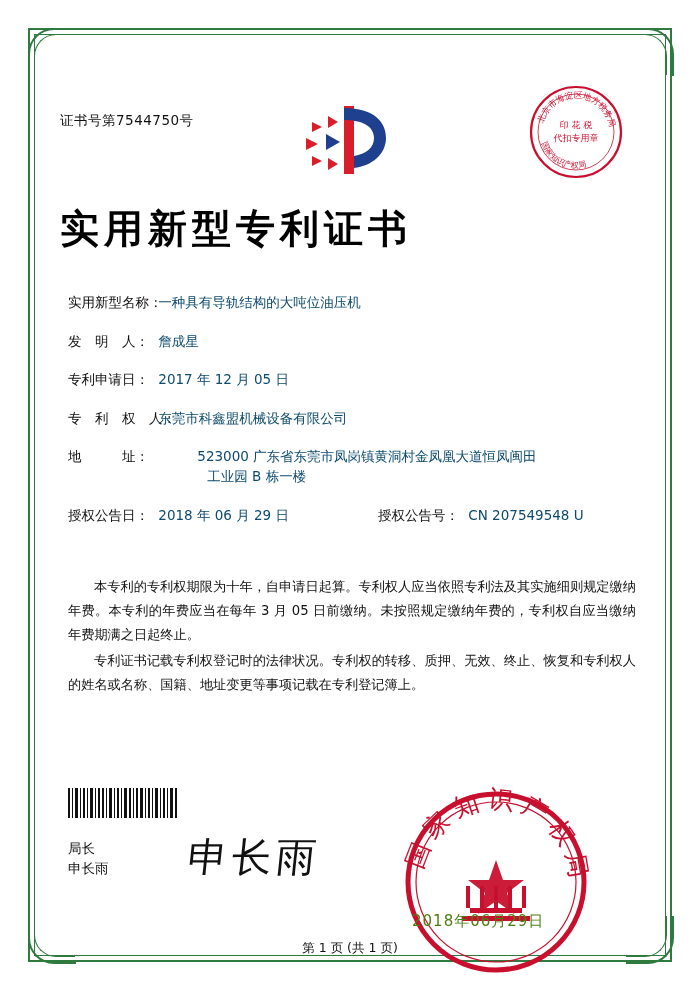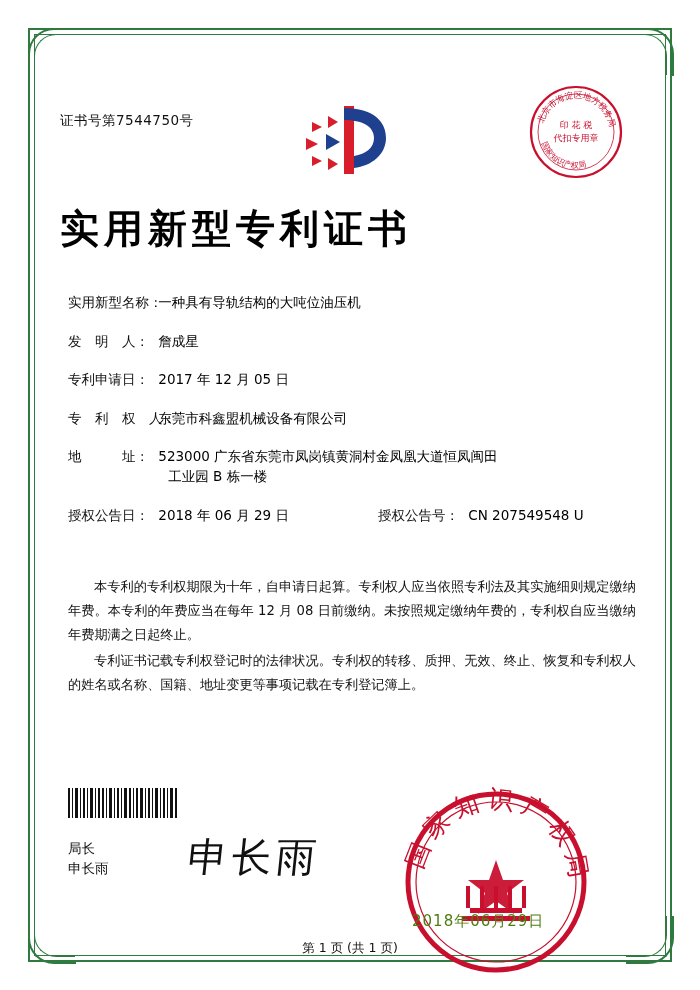--- a/index.html
+++ b/index.html
@@ -111,27 +111,28 @@
     margin-bottom: 18.5px;
     white-space: nowrap;
   }
   .field-label {
     display: inline-block;
     width: 86px;
     color: #111;
   }
   .field-value {
     display: inline-block;
-    color: #000000;
+    color: #0c4a6e;
   }
   .field-row.addr .field-value {
     display: inline-block;
     white-space: normal;
     width: 440px;
     vertical-align: top;
+    margin-left: 39px;
   }
   .addr-line2 {
     display: block;
     margin-left: 10px;
   }
   .row-dual { position: relative; }
   .row-dual .dual-right {
     position: absolute;
     left: 310px; top: 0;
     white-space: nowrap;
@@ -290,21 +291,21 @@
         <span class="field-value">2018 年 06 月 29 日</span>
         <span class="dual-right">
           <span class="field-label">授权公告号：</span>
           <span class="field-value">CN 207549548 U</span>
         </span>
       </div>
 
     </div>
 
     <div class="paragraphs">
-      <p>本专利的专利权期限为十年，自申请日起算。专利权人应当依照专利法及其实施细则规定缴纳年费。本专利的年费应当在每年 12 月 08 日前缴纳。未按照规定缴纳年费的，专利权自应当缴纳年费期满之日起终止。</p>
+      <p>本专利的专利权期限为十年，自申请日起算。专利权人应当依照专利法及其实施细则规定缴纳年费。本专利的年费应当在每年 3 月 05 日前缴纳。未按照规定缴纳年费的，专利权自应当缴纳年费期满之日起终止。</p>
       <p>专利证书记载专利权登记时的法律状况。专利权的转移、质押、无效、终止、恢复和专利权人的姓名或名称、国籍、地址变更等事项记载在专利登记簿上。</p>
     </div>
 
     <div class="barcode">
       <svg width="112" height="30" viewBox="0 0 112 30">
         <g fill="#111">
           <rect x="0" y="0" width="2" height="30"></rect>
             <rect x="4" y="0" width="1" height="30"></rect>
           <rect x="7" y="0" width="3" height="30"></rect>
             <rect x="12" y="0" width="1" height="30"></rect>

